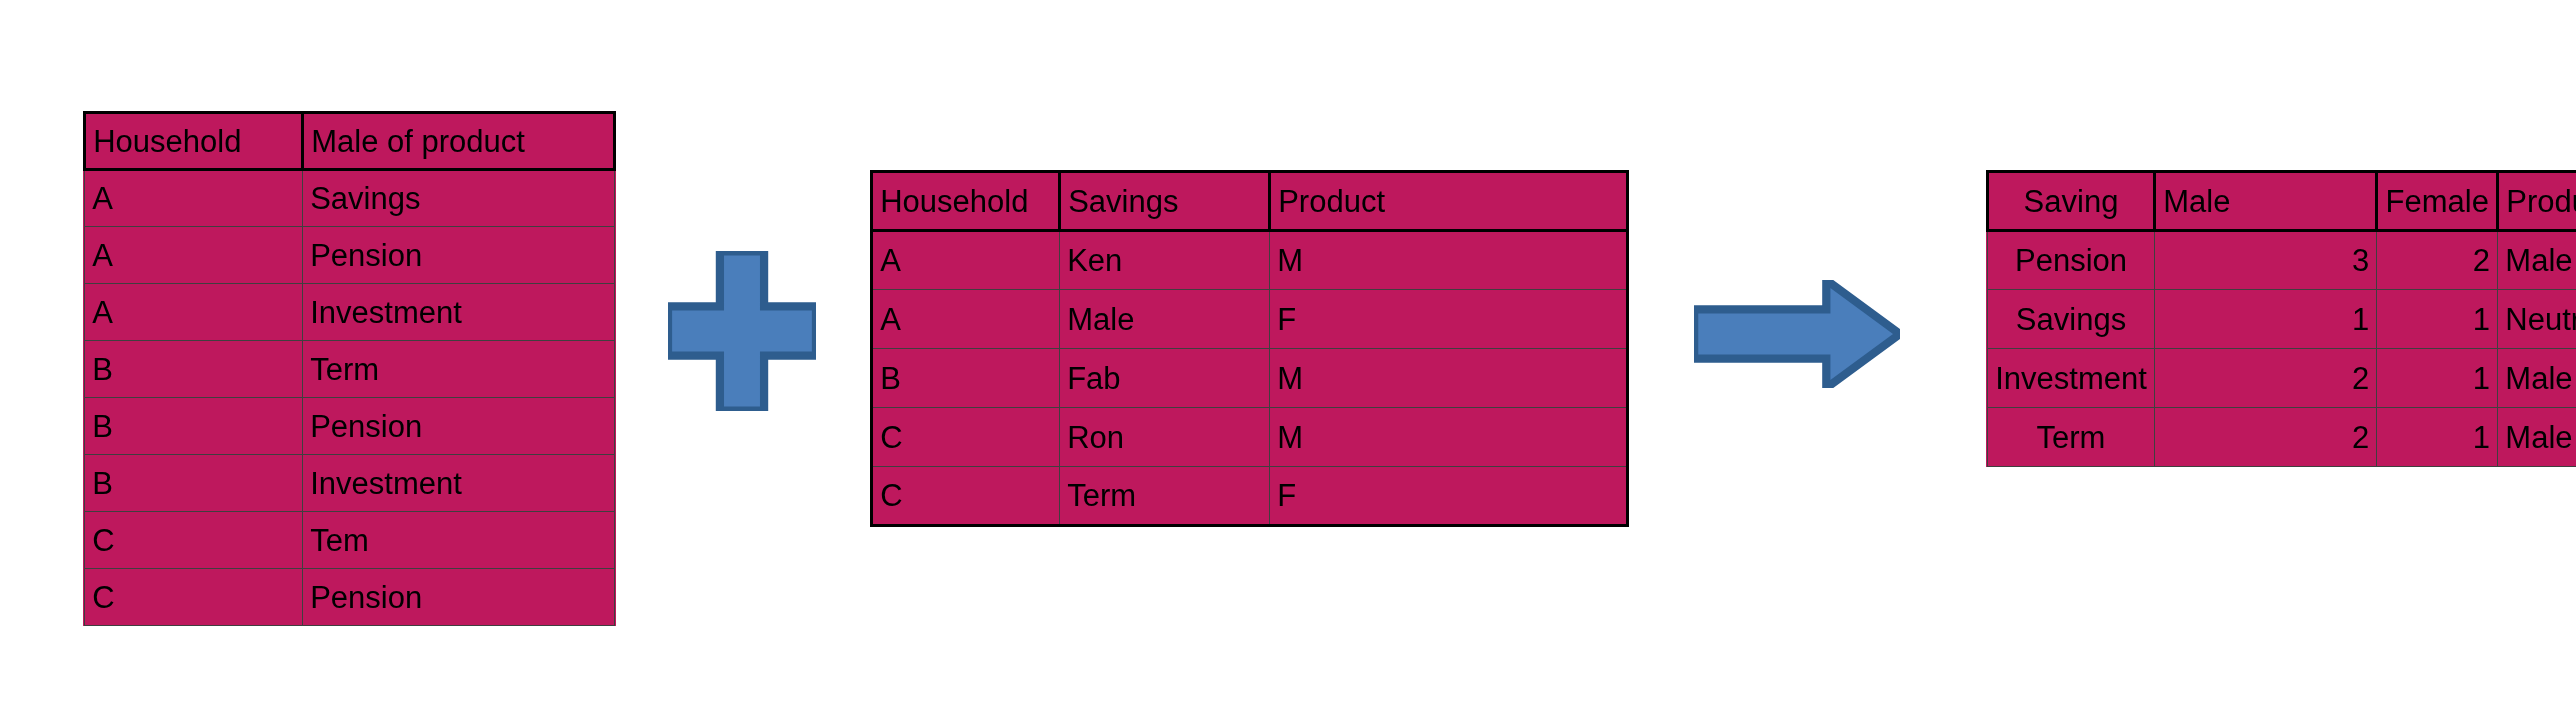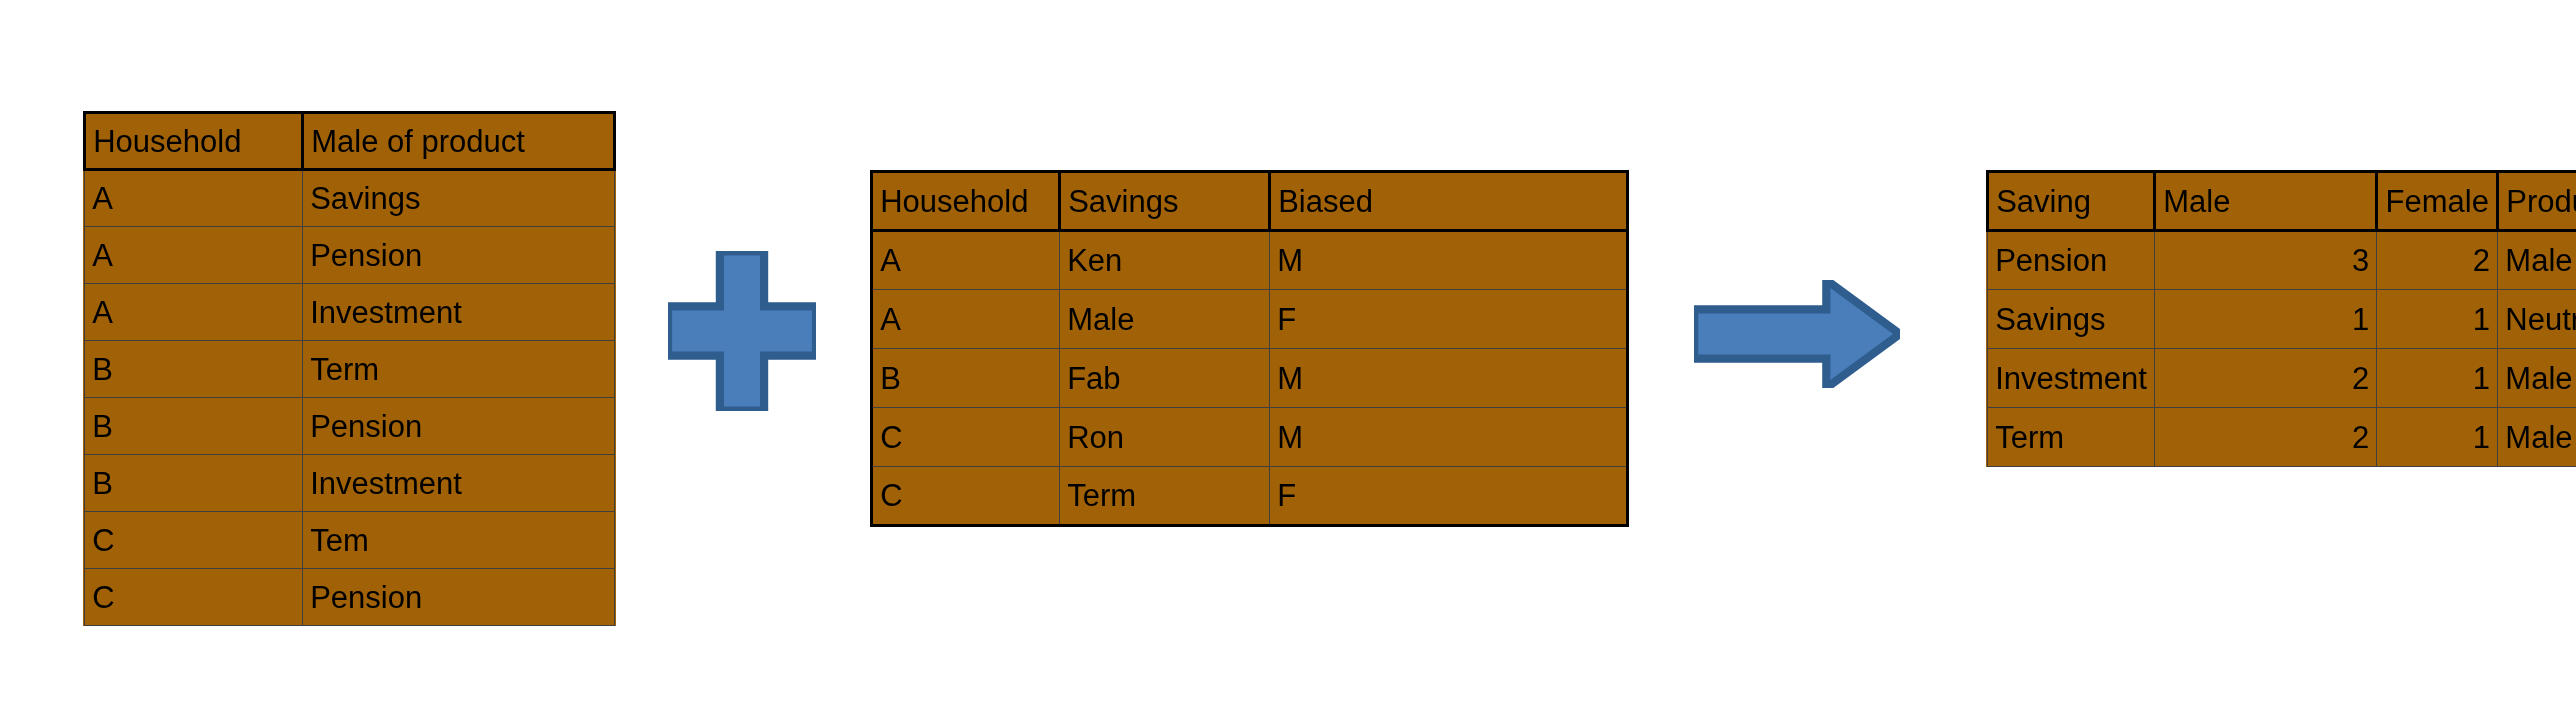--- a/index.html
+++ b/index.html
@@ -10,21 +10,21 @@
     position:relative;
     overflow:hidden;
   }
   .canvas{position:absolute;left:0;top:0;width:2828px;height:716px;}
 
   
   .xtable{
     position:absolute;
     border-collapse:collapse;
     table-layout:fixed;
-    background:#a16207;
+    background:#be185d;
     color:#000000;
   }
   .xtable td{
     border:1px solid #3f3f3f;
     padding:0 7.2px;
     font-size:31px;
     line-height:1.0;
     vertical-align:middle;
     white-space:nowrap;
     overflow:hidden;
@@ -45,21 +45,21 @@
 
   
   #table-customers{left:870px;top:170px;}
   #table-customers td.c0{width:188px;}
   #table-customers td.c1{width:210px;}
   #table-customers td.c2{width:358px;}
   #table-customers td{height:59px;}
 
   
   #table-summary{left:1986px;top:170px;}
-  #table-summary td.c0{width:117px;}
+  #table-summary td.c0{width:117px;text-align:center;}
   #table-summary td.c1{width:230px;}
   #table-summary td.c2{width:107px;text-align:right;}
   #table-summary td.c3{width:336px;}
   #table-summary td{height:59px;}
 
   
   #table-customers{box-shadow:0 0 0 0 transparent;}
   #table-customers tr.hdr td{border-top:3.1px solid #000;border-bottom:3.1px solid #000;}
   #table-customers td.c0{border-left:3.1px solid #000;}
   #table-customers td.c2{border-right:3.1px solid #000;}
@@ -127,21 +127,21 @@
     <svg viewBox="0 0 288 310" xmlns="http://www.w3.org/2000/svg">
       <polygon points="101,0 187,0 187,107 288,107 288,203 187,203 187,310 101,310 101,203 0,203 0,107 101,107" fill="#4A7EBB" stroke="#2E5D8E" stroke-width="16"></polygon>
     </svg>
   </div>
 
   <table class="xtable" id="table-customers">
     <tbody>
       <tr class="hdr">
         <td class="c0">Household</td>
         <td class="c1">Savings</td>
-        <td class="c2">Biased</td>
+        <td class="c2">Product</td>
       </tr>
       <tr>
         <td class="c0">A</td>
         <td class="c1">Ken</td>
         <td class="c2">M</td>
       </tr>
       <tr>
         <td class="c0">A</td>
         <td class="c1">Male</td>
         <td class="c2">F</td>

